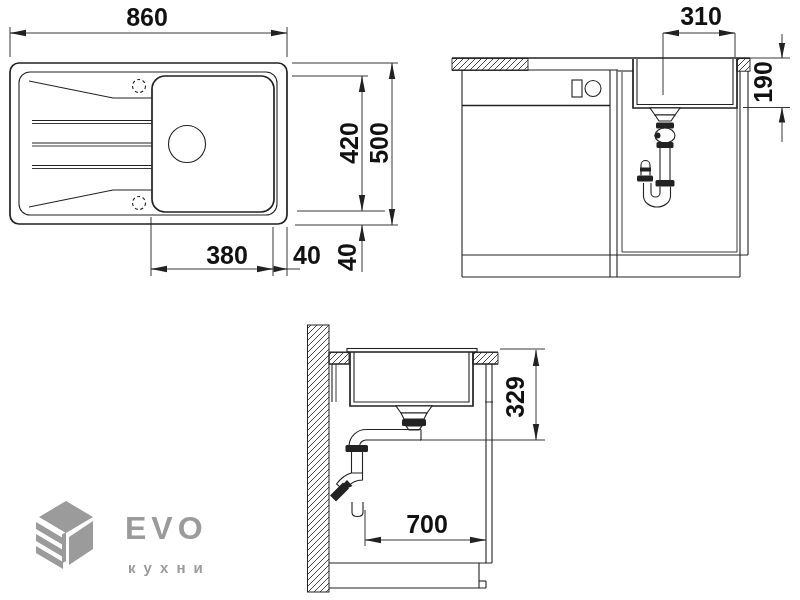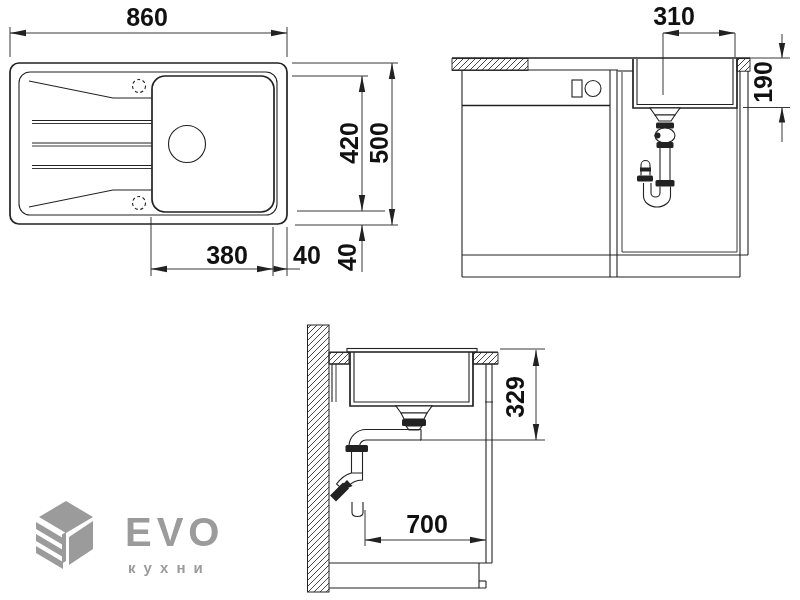--- a/index.html
+++ b/index.html
@@ -9,21 +9,21 @@
   .ln{stroke:var(--color-line,#222);fill:none;stroke-width:1.1px;}
   .ln2{stroke:var(--color-line,#222);fill:none;stroke-width:1.7px;}
   .thin{stroke:var(--color-line,#222);fill:none;stroke-width:0.9px;}
   .blk{fill:var(--color-line,#222);stroke:none;}
   .wht{fill:#fff;stroke:var(--color-line,#222);stroke-width:1.1px;}
   .dash{stroke-dasharray:3 2.6;}
   .gray{fill:var(--color-logo,#9b9b9b);stroke:none;}
   .dim{position:absolute;transform:translate(-50%,-50%);font-weight:bold;font-size:25px;
        color:var(--color-text,#111);white-space:nowrap;line-height:1;}
   .rot{transform:translate(-50%,-50%) rotate(-90deg);}
-  .brand{position:absolute;left:125px;top:512px;font-weight:bold;font-size:40px;
+  .brand{position:absolute;left:125px;top:512px;font-weight:bold;font-size:32px;
          letter-spacing:5px;color:var(--color-logo,#9b9b9b);line-height:1;}
   .sub{position:absolute;left:128px;top:560px;font-weight:bold;font-size:15px;
        letter-spacing:8px;color:var(--color-logo,#9b9b9b);line-height:1;}
 </style>
 </head>
 <body>
 
 <div id="stage">
 
 <svg width="800" height="600" viewBox="0 0 800 600">
@@ -221,21 +221,21 @@
     <polygon points="36,546 63,562 63,569 36,553" class="gray"></polygon>
   </g>
 </svg>
 
 <div class="dim" style="left:147px;top:17px;">860</div>
 <div class="dim rot" style="left:349px;top:143px;">420</div>
 <div class="dim rot" style="left:379px;top:143px;">500</div>
 <div class="dim" style="left:211px;top:255px;margin-left:16px;">380</div>
 <div class="dim" style="left:307px;top:255px;">40</div>
 <div class="dim rot" style="left:347px;top:257px;">40</div>
-<div class="dim" style="left:674px;top:16px;">310</div>
+<div class="dim" style="left:701px;top:16px;">310</div>
 <div class="dim rot" style="left:763px;top:82px;">190</div>
 <div class="dim rot" style="left:515px;top:397px;">329</div>
 <div class="dim" style="left:427px;top:524px;">700</div>
 
 <div class="brand">EVO</div>
 <div class="sub">кухни</div>
 
 </div>
 
 </body></html>

